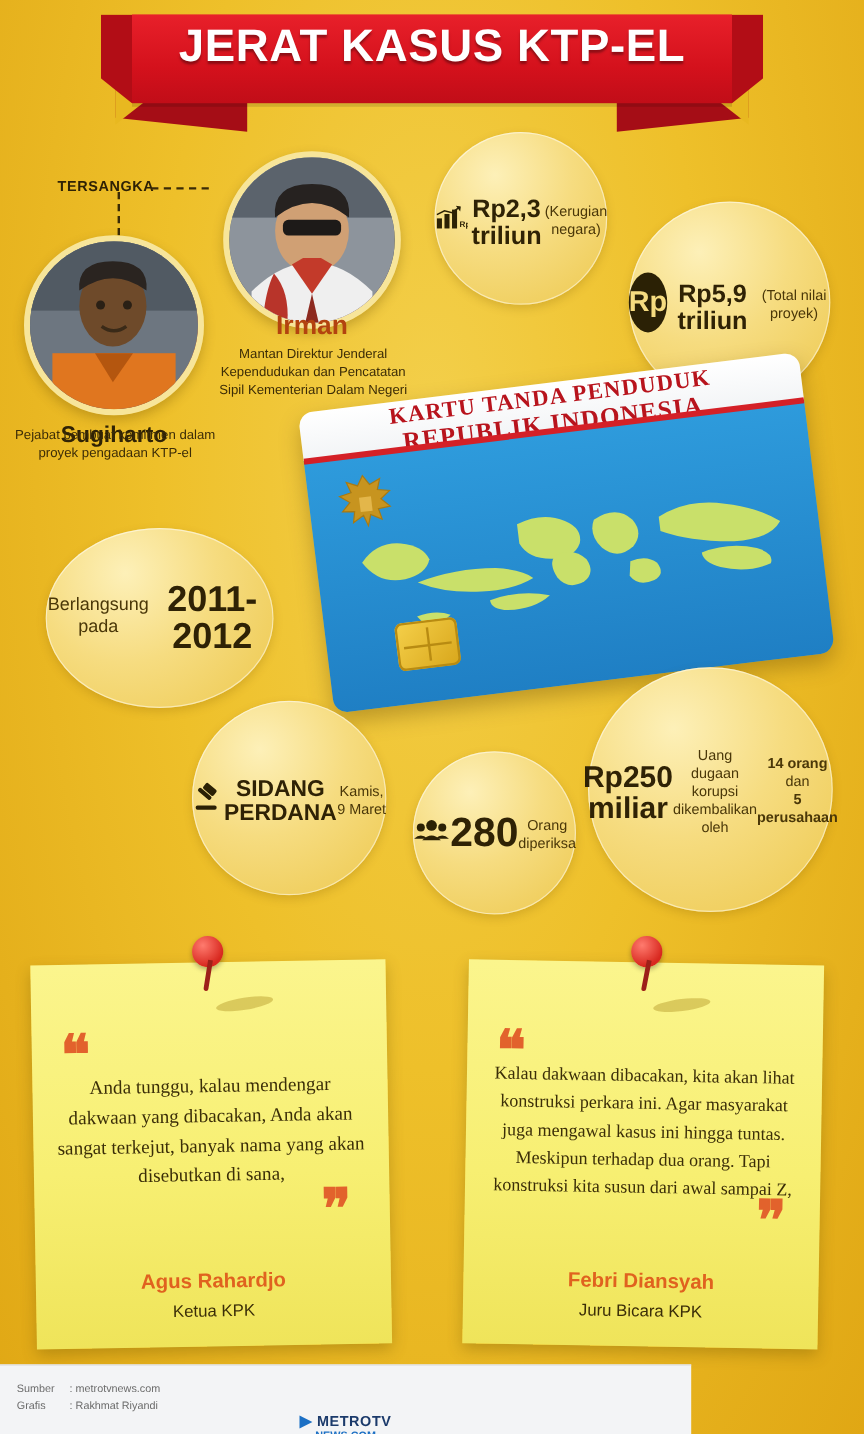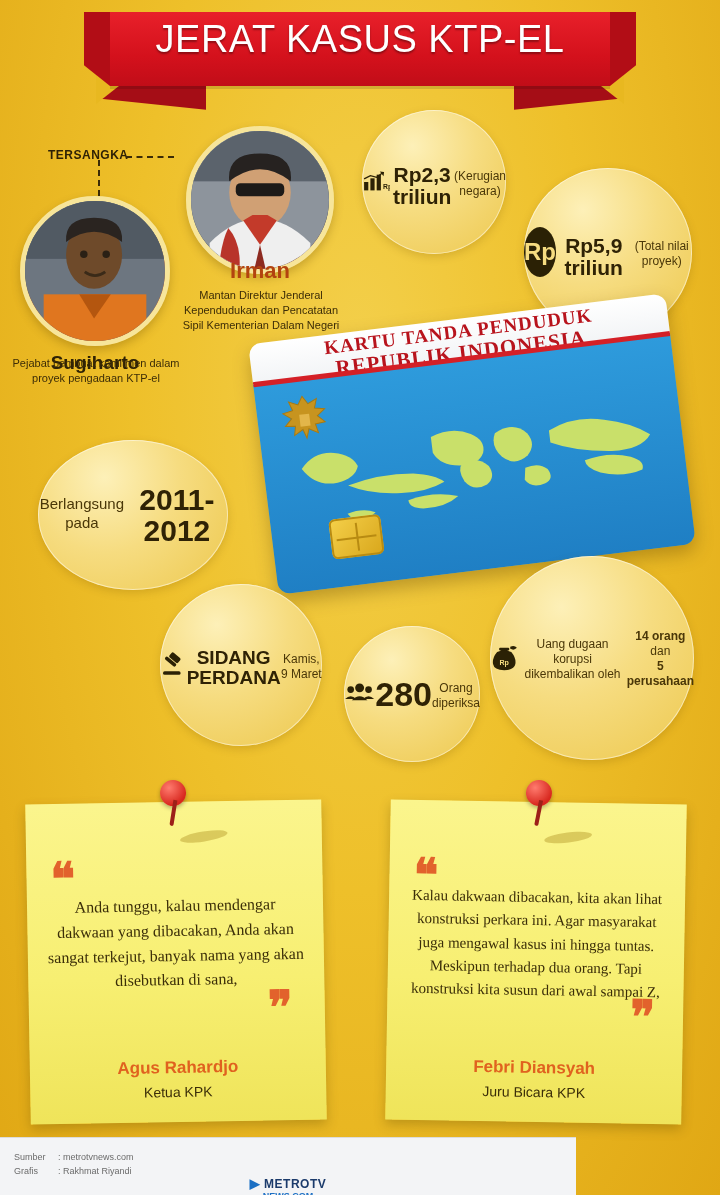--- a/index.html
+++ b/index.html
@@ -40,21 +40,21 @@
   .ribbon-notch-l, .ribbon-notch-r {
     position: absolute; top: 58px; width: 0; height: 0;
     border-top: 24px solid transparent;
     border-bottom: 22px solid transparent;
   }
   .ribbon-notch-l { left: 96px; border-left: 28px solid #e8b820; }
   .ribbon-notch-r { right: 96px; border-right: 28px solid #e8b820; }
   .ribbon-title {
     position: absolute; top: 12px; left: 110px; right: 110px; height: 54px;
     display: flex; align-items: center; justify-content: center;
-    color: #fff; font-size: 38px; font-weight: normal; letter-spacing: 0.5px;
+    color: #fff; font-size: 38px; font-weight: bold; letter-spacing: 0.5px;
     text-shadow: 0 2px 2px rgba(0,0,0,0.35);
     font-family: "Liberation Sans", sans-serif;
   }
   
   .bubble {
     position: absolute; border-radius: 50%;
     background: radial-gradient(circle at 35% 25%, #fdf0b8 0%, #f6dc80 45%, #edc84e 100%);
     box-shadow: 0 3px 8px rgba(120,80,0,0.22), inset 0 0 0 1px rgba(255,255,255,0.5);
     display: flex; flex-direction: row; align-items: center; justify-content: center;
     text-align: center; color: #3a2a07;
@@ -293,20 +293,21 @@
     <div class="sub">Orang diperiksa</div>
   </div>
 
   <div class="bubble" style="left:490px; top:556px; width:204px; height:204px;">
     <svg width="56" height="52" viewBox="0 0 56 52">
       <path d="M20 12 q8 -8 16 0 l6 2 q10 12 8 24 q-2 12 -22 12 q-20 0 -22 -12 q-2 -12 8 -24z" fill="#2b2105"></path>
       <text x="28" y="40" text-anchor="middle" font-family="Liberation Sans, sans-serif" font-size="14" font-weight="bold" fill="#f6dc80">Rp</text>
       <path d="M40 4 q8 -4 13 2 q-5 6 -13 2z" fill="#2b2105"></path>
       <rect x="18" y="6" width="20" height="5" rx="2" fill="#2b2105"></rect>
     </svg>
+    <div class="big" style="font-size:25px;margin-top:6px;">Rp250 miliar</div>
     <div class="sub" style="max-width:170px;">Uang dugaan korupsi dikembalikan oleh</div>
     <div class="sub" style="margin-top:1px;">
       <b>14 orang</b><span> dan</span><br>
       <b>5 perusahaan</b>
     </div>
   </div>
 
   <div class="notes">
 
     <div class="note left">

